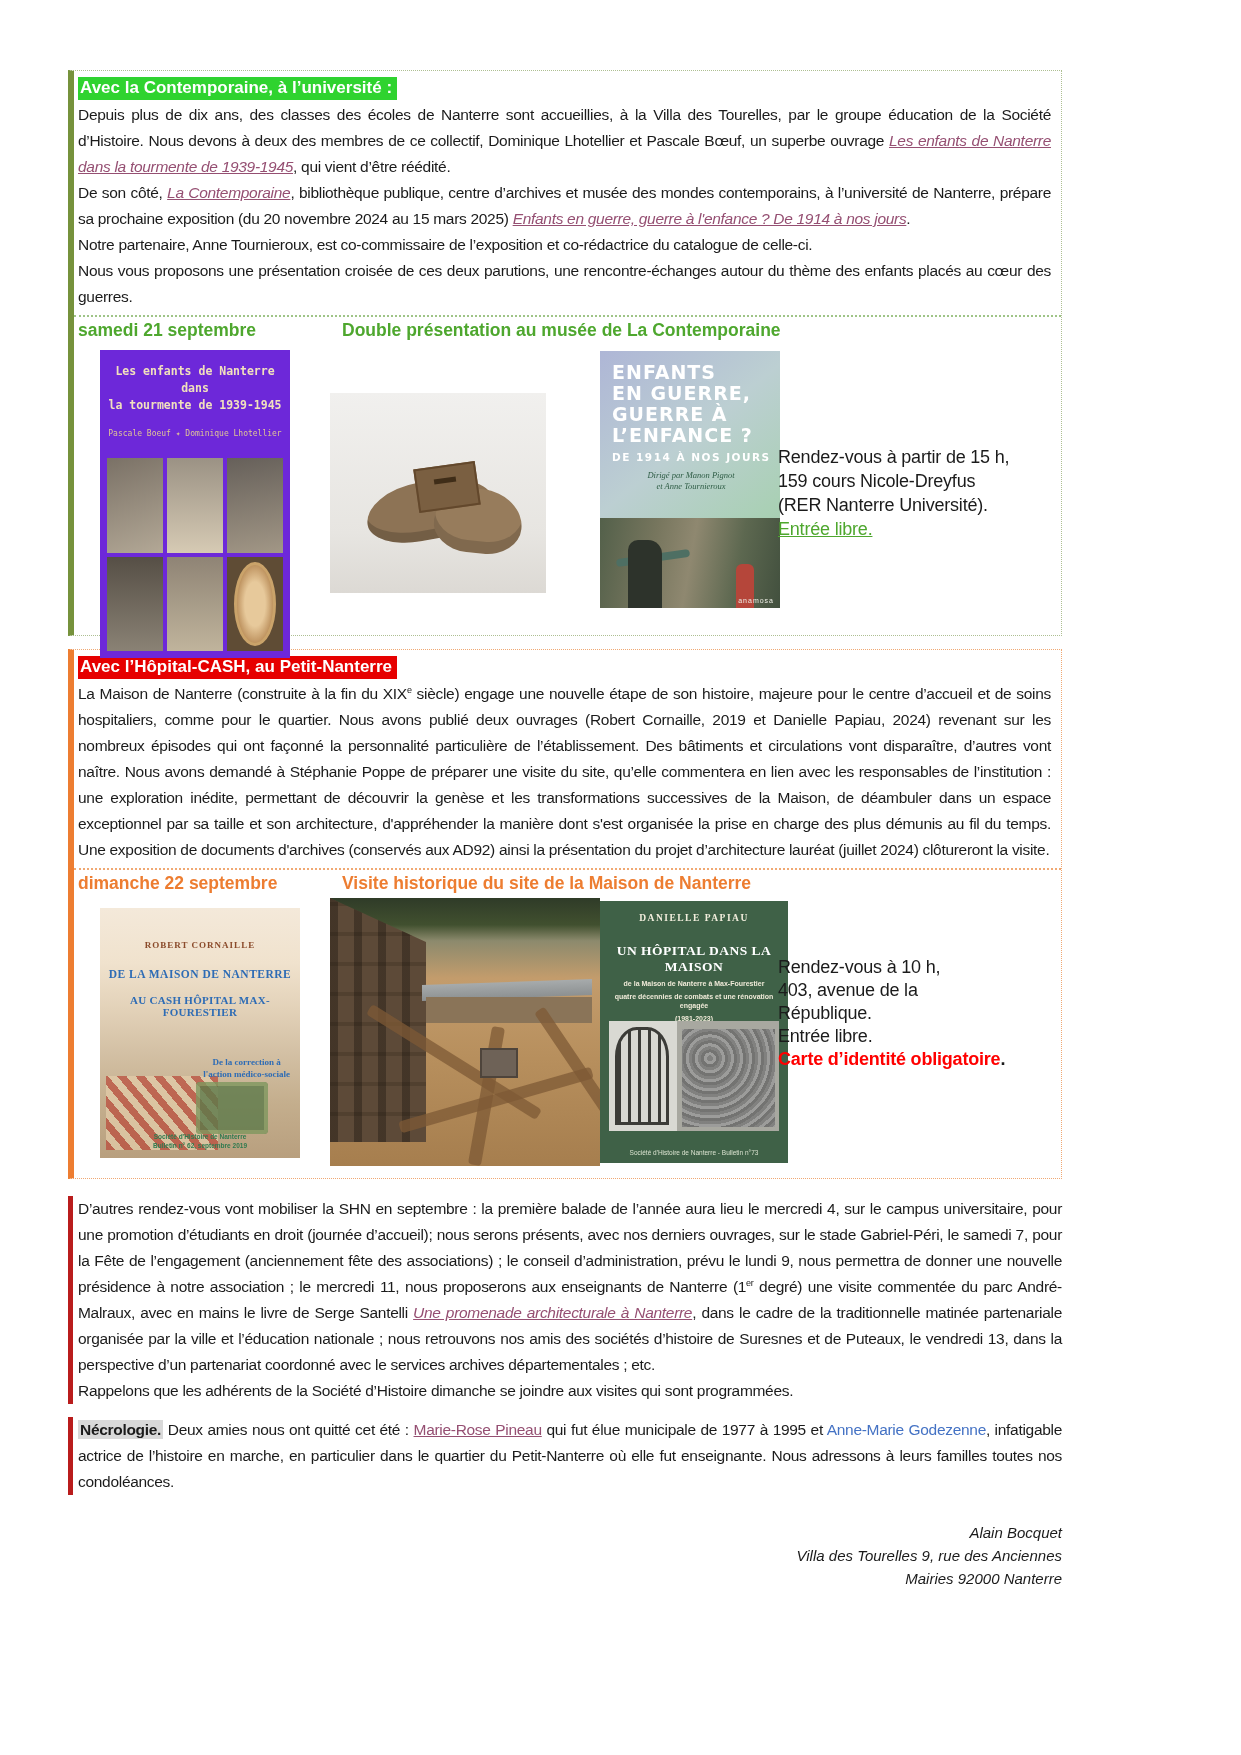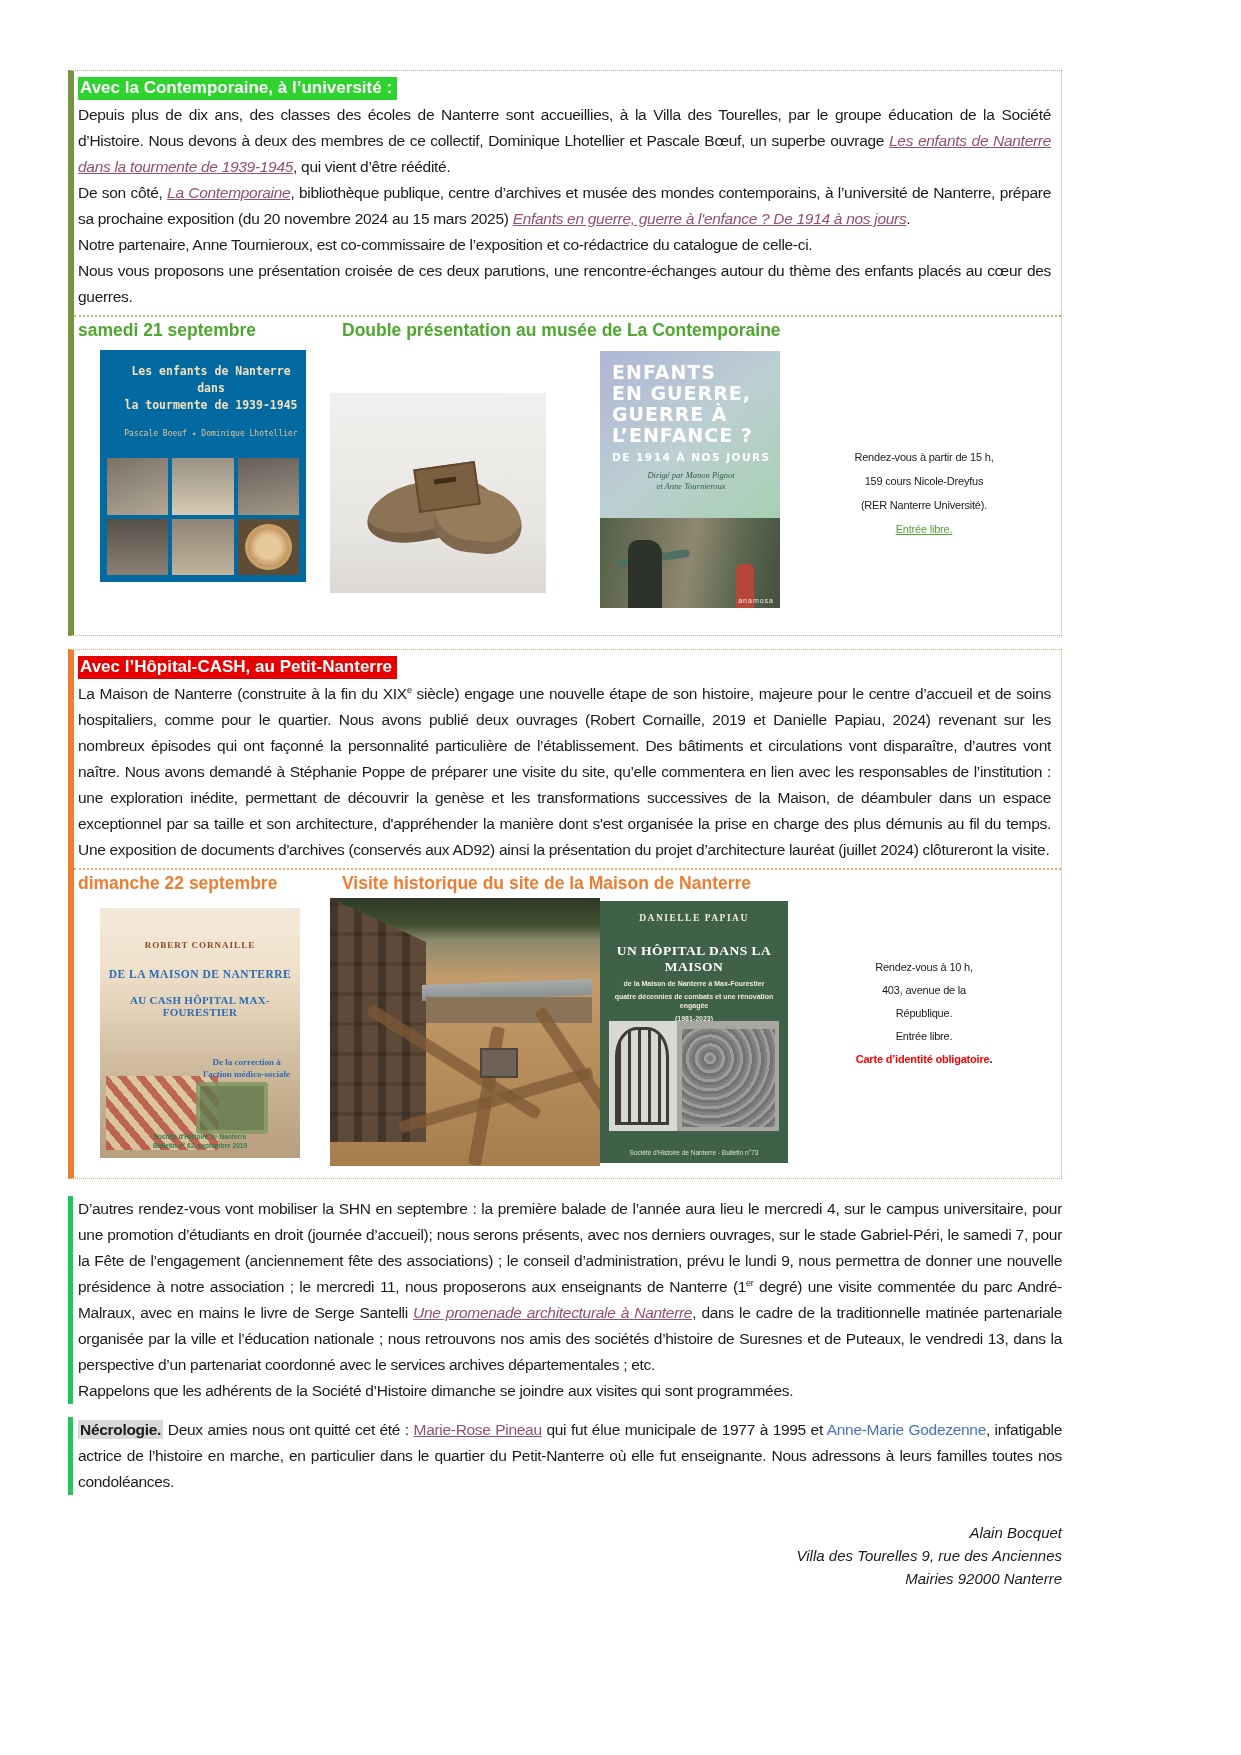--- a/index.html
+++ b/index.html
@@ -1,41 +1,41 @@
 <!DOCTYPE html>
 <html lang="fr"><head>
 <meta charset="utf-8">
 <style>
   html,body{margin:0;padding:0;background:#ffffff;}
   .page{position:relative;width:1241px;height:1755px;background:#fff;overflow:hidden;
         font-family:"Liberation Sans","DejaVu Sans",sans-serif;color:#1b1b1b;}
   .box{margin-left:68px;width:994px;box-sizing:border-box;padding:6px 10px 8px 4px;}
   .box-green{border:1px dotted #aebf92;border-left:6px solid #76923C;margin-top:70px;}
   .box-orange{border:1px dotted #f0a873;border-left:6px solid #ED7D31;margin-top:13px;}
-  .bar-black{margin-left:68px;width:994px;box-sizing:border-box;border-left:5px solid #22c55e;padding-left:5px;}
+  .bar-black{margin-left:68px;width:994px;box-sizing:border-box;border-left:5px solid #b91c1c;padding-left:5px;}
   .mt17{margin-top:17px;} .mt13{margin-top:13px;}
   .hl{display:inline-block;color:#fff;font-weight:bold;font-size:17px;padding:1px 5px 2px 2px;margin-bottom:2px;}
   .hl-green{background:#2FD32F;}
   .hl-red{background:#E60000;}
   .p{margin:0;text-align:justify;font-size:15.5px;line-height:26px;letter-spacing:-0.3px;color:#1b1b1b;}
   sup{font-size:9px;line-height:0;}
   .link-visited{color:#954F72;font-style:italic;text-decoration:underline;cursor:pointer;}
   .link-visited-plain{color:#954F72;text-decoration:underline;cursor:pointer;}
   .link-blue{color:#4472C4;text-decoration:none;cursor:pointer;}
   .link-green{color:#4EA72E;text-decoration:underline;cursor:pointer;}
   .divider{border:0;border-top:2px dotted #9fc487;margin:5px -10px 3px -4px;}
   .divider-o{border-top:2px dotted #f0a873;}
   .event-row{display:flex;align-items:flex-end;font-weight:bold;font-size:17.5px;margin:3px 0 4px;}
   .event-date{width:264px;flex:0 0 264px;}
   .green-text{color:#4EA72E;} .orange-text{color:#ED7D31;}
   .img-row{position:relative;}
   .row1{height:282px;} .row2{height:272px;}
   .cover{position:absolute;overflow:hidden;}
   
-  .cover-enfants{left:22px;top:5px;width:190px;height:232px;background:#0369a1;padding-left:16px;}
+  .cover-enfants{left:22px;top:5px;width:190px;height:308px;background:#6d28d9;}
   .ce-top{text-align:center;padding-top:13px;}
   .ce-title{font-family:"DejaVu Sans Mono",monospace;font-weight:bold;font-size:11.5px;line-height:17px;color:#f1e0bd;}
   .ce-authors{margin-top:15px;font-family:"DejaVu Sans Mono",monospace;font-size:8px;color:#e0c596;}
   .ce-collage{position:absolute;left:7px;right:7px;top:108px;bottom:7px;display:grid;
               grid-template-columns:1fr 1fr 1fr;grid-template-rows:1fr 1fr;gap:4px;}
   .ce-c1{background:linear-gradient(160deg,#7a7166,#b3a896);}
   .ce-c2{background:linear-gradient(180deg,#9b9284,#d6cab4);}
   .ce-c3{background:linear-gradient(170deg,#66605a,#a29786);}
   .ce-c4{background:linear-gradient(#564f46,#8a8275);}
   .ce-c5{background:linear-gradient(#8f8475,#c0b49c);}
@@ -65,21 +65,21 @@
   .cg-sub{font-size:8.5px;color:#2f5d46;text-align:center;margin-top:7px;font-style:italic;
           font-family:"Liberation Serif",serif;line-height:11px;padding-right:10px;}
   .cg-photo{position:absolute;bottom:0;left:0;right:0;height:90px;
             background:linear-gradient(100deg,#53604a 0%,#77765e 30%,#8f8870 50%,#5d6850 75%,#42503e 100%);}
   .cg-soldier{position:absolute;left:28px;bottom:0;width:34px;height:68px;background:#2d332b;border-radius:10px 14px 0 0;}
   .cg-tube{position:absolute;left:16px;bottom:46px;width:74px;height:8px;background:#4e6f63;
            transform:rotate(-8deg);border-radius:4px;}
   .cg-child{position:absolute;right:26px;bottom:0;width:18px;height:44px;background:#b5463a;border-radius:6px 6px 0 0;}
   .cg-pub{position:absolute;right:6px;bottom:4px;font-size:7px;color:#f0f0e8;letter-spacing:1px;}
   
-  .rdv{position:absolute;text-align:center;font-size:11px;line-height:24px;color:#1b1b1b;letter-spacing:-0.2px;}
+  .rdv{position:absolute;text-align:left;font-size:18px;line-height:24px;color:#1b1b1b;letter-spacing:-0.2px;}
   .rdv1{left:700px;top:100px;width:292px;}
   .rdv2{left:700px;top:58px;width:292px;line-height:23px;}
   .red-bold{color:#FF0000;font-weight:bold;}
   .bold{font-weight:bold;}
   
   .cover-cornaille{left:22px;top:10px;width:200px;height:250px;
       background:linear-gradient(180deg,#f4e9da 0%,#f0e2cd 22%,#e3d2b9 40%,#d3c0a4 58%,#c4ae8d 78%,#b89f7e 100%);}
   .cc-roofs{position:absolute;left:6px;bottom:8px;width:112px;height:74px;opacity:.85;
       background:repeating-linear-gradient(50deg,rgba(186,74,58,.85) 0 7px,rgba(226,203,168,.9) 7px 14px);}
   .cc-garden{position:absolute;right:32px;bottom:24px;width:72px;height:52px;background:#5d7a4a;

